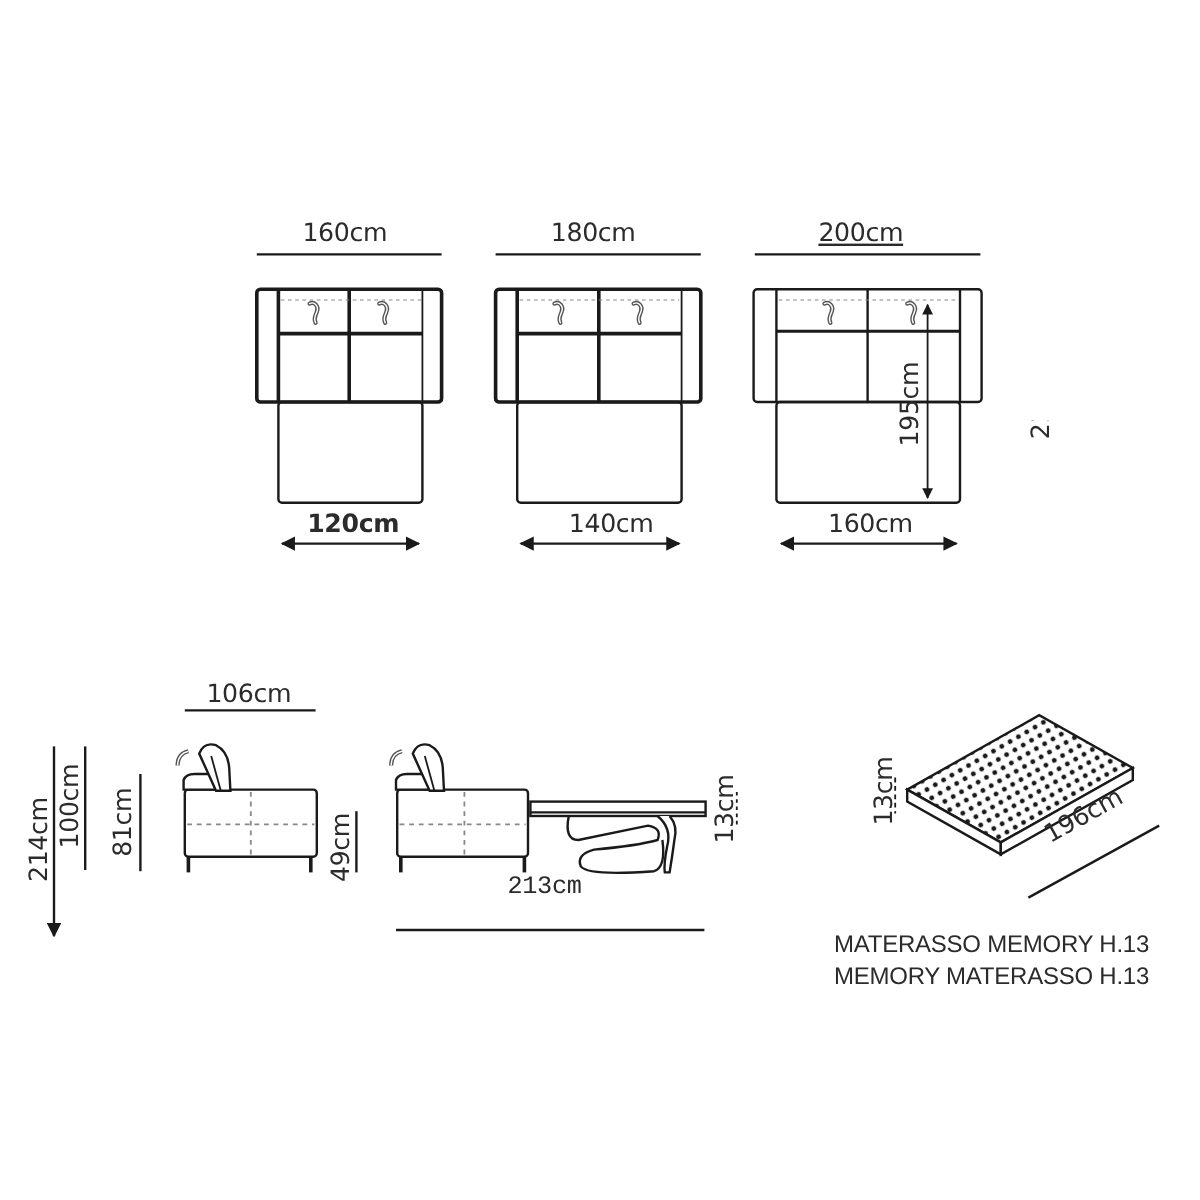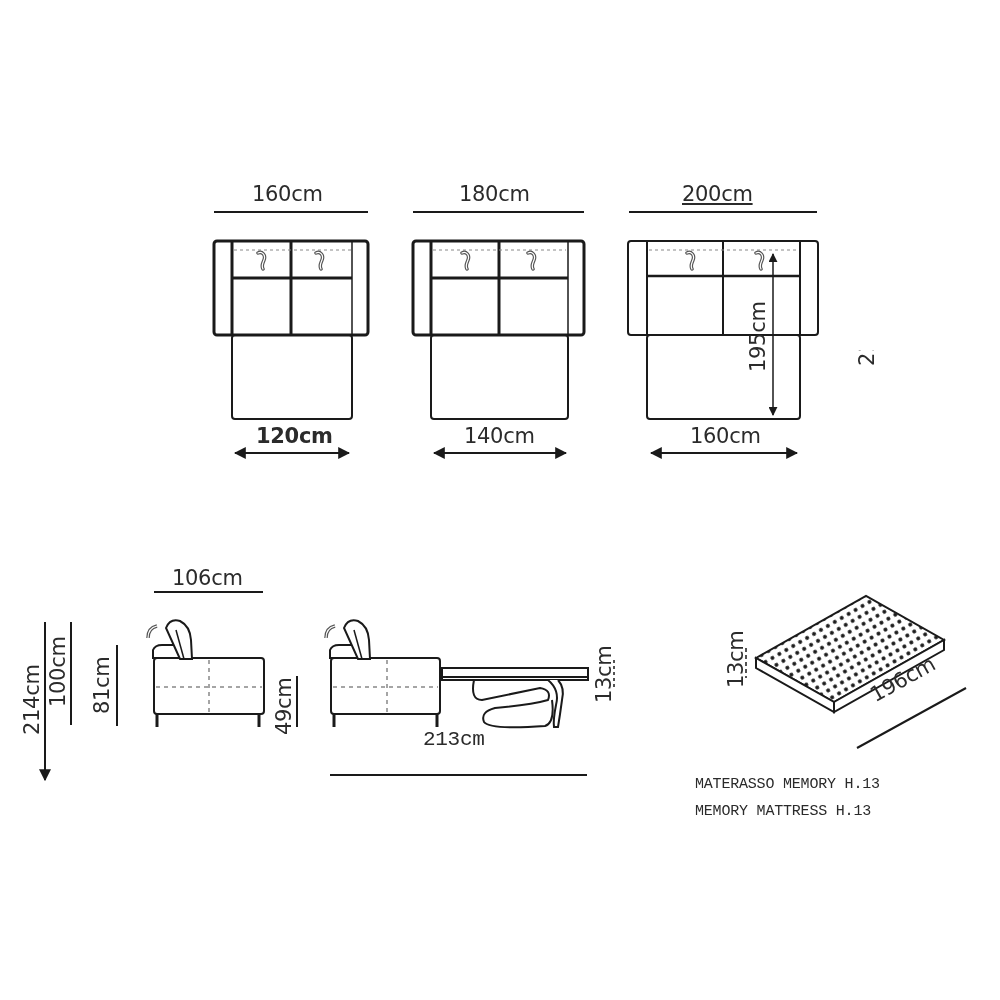--- a/index.html
+++ b/index.html
@@ -3,22 +3,22 @@
 <meta charset="utf-8">
 <style>
   html, body { margin: 0; padding: 0; background: #ffffff; }
   body { width: 1000px; height: 1000px; position: relative; overflow: hidden;
          font-family: "DejaVu Sans", sans-serif; color: #2a2a2a; }
   .lbl { position: absolute; font-size: 21px; color: #2b2b2b; white-space: nowrap;
          font-family: "DejaVu Sans", sans-serif; letter-spacing: -0.3px; }
   .vlbl { position: absolute; font-size: 21px; color: #2b2b2b; white-space: nowrap;
           transform-origin: left top; transform: rotate(-90deg);
           font-family: "DejaVu Sans", sans-serif; letter-spacing: -0.3px; }
-  .caption { position: absolute; font-family: Liberation Mono, monospace;
-             font-size: 15px; color: #2b2b2b; white-space: nowrap; letter-spacing: -0.2px; }
+  .caption { position: absolute; font-family: Liberation Sans, sans-serif;
+             font-size: 20px; color: #2b2b2b; white-space: nowrap; letter-spacing: -0.2px; }
   svg.draw { position: absolute; left: 0; top: 0; }
 </style>
 </head>
 <body>
 
 <svg class="draw" width="1000" height="1000" viewBox="0 0 1000 1000">
   <defs>
     <marker id="arr" viewBox="0 0 10 10" refX="9" refY="5" markerWidth="6" markerHeight="6" orient="auto-start-reverse">
       <path d="M0,0 L10,5 L0,10 z" fill="#1a1a1a"></path>
     </marker>
@@ -123,32 +123,32 @@
     <polygon points="834,702 944,640 944,650 834,712" fill="#fff" stroke="#1a1a1a" stroke-width="2"></polygon>
     <line x1="746" y1="648" x2="746" y2="678" stroke="#1a1a1a" stroke-width="1.5" stroke-dasharray="4,3"></line>
     <line x1="857" y1="748" x2="966" y2="688" stroke="#1a1a1a" stroke-width="2"></line>
   </g>
 </svg>
 
 <div class="lbl" style="left:252px; top:182px;">160cm</div>
 <div class="lbl" style="left:256px; top:424px;font-weight:bold;">120cm</div>
 
 <div class="lbl" style="left:459px; top:182px;">180cm</div>
-<div class="lbl" style="left:464px; top:424px;">140cm</div>
+<div class="lbl" style="left:474px; top:424px;">140cm</div>
 
 <div class="lbl" style="left:682px; top:182px;text-decoration:underline;">200cm</div>
 <div class="lbl" style="left:690px; top:424px;">160cm</div>
 <div class="vlbl" style="left:746px; top:372px;">195cm</div>
 <div class="vlbl" style="left:855px; top:366px; clip-path: inset(0 55px 0 0);">214cm</div>
 
 <div class="lbl" style="left:172px; top:566px;">106cm</div>
 <div class="vlbl" style="left:20px; top:735px;">214cm</div>
 <div class="vlbl" style="left:46px; top:707px;">100cm</div>
 <div class="vlbl" style="left:90px; top:714px;">81cm</div>
 <div class="vlbl" style="left:272px; top:735px;">49cm</div>
 <div class="vlbl" style="left:592px; top:703px;">13cm</div>
 <div class="lbl" style="left:423px; top:728px;font-family:Liberation Mono, monospace;">213cm</div>
 
 <div class="vlbl" style="left:724px; top:688px;">13cm</div>
 <div class="lbl" style="left:866px; top:686px; transform: rotate(-29deg); transform-origin: left top;">196cm</div>
 
 <div class="caption" style="left:695px; top:776px;">MATERASSO MEMORY H.13</div>
-<div class="caption" style="left:695px; top:803px;">MEMORY MATTRESS H.13</div>
+<div class="caption" style="left:695px; top:803px;">MEMORY MATERASSO H.13</div>
 
 </body></html>

